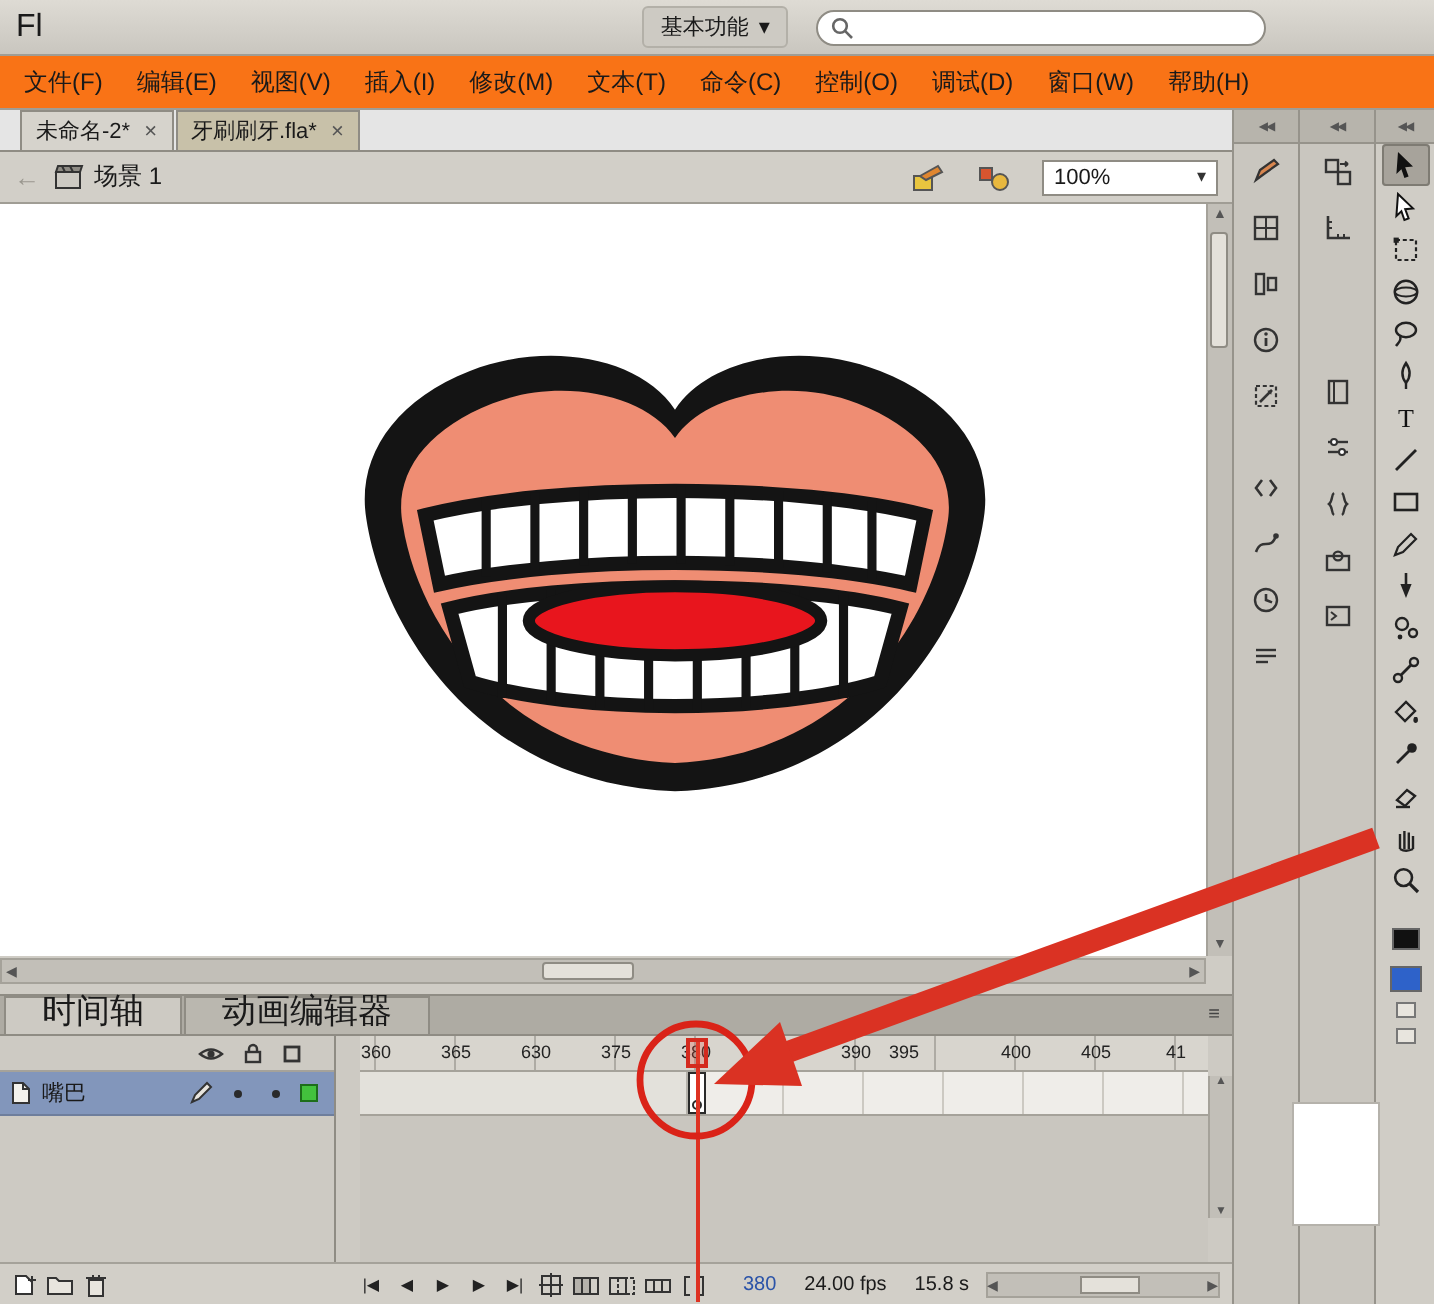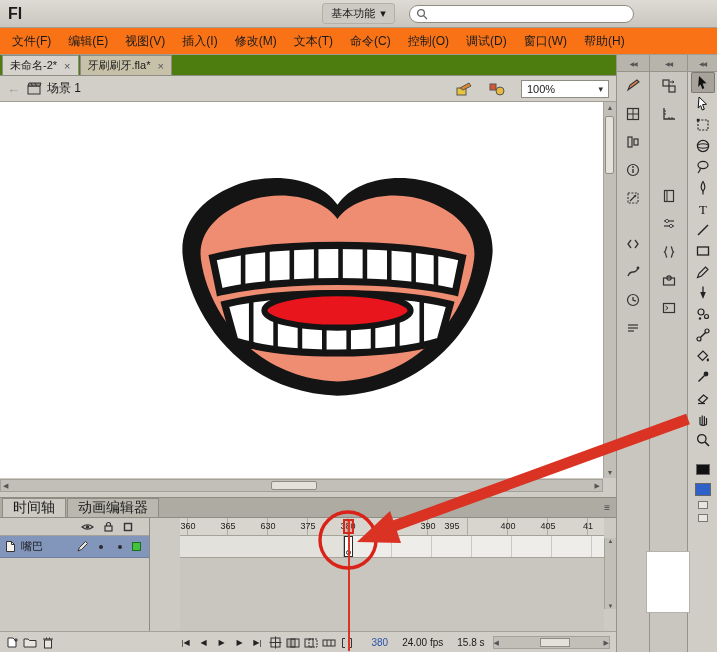--- a/index.html
+++ b/index.html
@@ -3,34 +3,34 @@
 <meta charset="utf-8">
 <style>
   *{margin:0;padding:0;box-sizing:border-box}
   html,body{width:717px;height:652px;overflow:hidden;
     font-family:"Liberation Sans","DejaVu Sans",sans-serif;font-size:12px;color:#1a1a1a;background:#d2cfc8}
   #app{position:relative;width:717px;height:652px;background:#d2cfc8}
 
   
   .titlebar{height:28px;display:flex;align-items:center;padding:0 8px;
     background:linear-gradient(#dedbd4,#c9c6bf);border-bottom:1px solid #a09d95}
-  .fl-logo{font-weight:bold;font-size:16px;letter-spacing:0}
+  .fl-logo{font-weight:normal;font-size:16px;letter-spacing:0}
   .workspace{margin-left:300px;display:flex;align-items:center;gap:5px;padding:2px 8px;
     border:1px solid #b3b0a8;border-radius:3px;background:#cdcac3;font-size:11px;cursor:default}
   .search{margin-left:14px;width:225px;height:18px;background:#fff;border:1px solid #8f8c84;
     border-radius:9px;display:flex;align-items:center;gap:4px;padding:0 6px}
   .search input{border:none;outline:none;flex:1;font-size:11px;background:transparent}
   .menubar{height:27px;display:flex;align-items:center;padding:0 4px;gap:1px;
     background:#f97316;border-bottom:1px solid #a09d95}
   .menu-item{padding:4px 8px;font-size:12px;cursor:default}
 
   
   .main{display:flex;height:597px}
   .center{flex:1;min-width:0;display:flex;flex-direction:column}
-  .tabstrip{height:21px;background:#4d7c0f;display:flex;align-items:flex-end;padding-left:2px;
+  .tabstrip{height:21px;background:#e5e5e5;display:flex;align-items:flex-end;padding-left:10px;
     border-bottom:1px solid #8f8c84}
   .doc-tab{height:20px;display:flex;align-items:center;gap:7px;padding:0 7px;font-size:11px;
     border:1px solid #8f8c84;border-bottom:none;margin-right:1px;cursor:default;white-space:nowrap}
   .doc-tab.active{background:#d6d3cc}
   .doc-tab.inactive{background:#c8c1a9}
   .tab-close{font-size:11px;color:#555;cursor:pointer}
   .editbar{height:26px;background:#d2cfc8;border-bottom:1px solid #a09d95;
     display:flex;align-items:center;gap:7px;padding:0 7px}
   .back-btn{color:#9a978f;font-size:13px}
   .scene{display:flex;align-items:center;gap:5px;font-size:12px}
@@ -48,27 +48,27 @@
     border:1px solid #a5a29a;display:flex;align-items:center;justify-content:space-between;font-size:7px;color:#555}
   .hscroll .thumb{position:absolute;left:45%;top:1px;width:46px;height:9px;background:#e4e1da;border:1px solid #8f8c84;border-radius:2px}
   .vscroll{position:absolute;right:0;top:0;bottom:19px;width:13px;background:#c2bfb8;
     border-left:1px solid #a5a29a;display:flex;flex-direction:column;align-items:center;justify-content:space-between;font-size:7px;color:#555}
   .vscroll .thumb{position:absolute;top:14px;left:1px;width:9px;height:58px;background:#e4e1da;border:1px solid #8f8c84;border-radius:2px}
   .sb-arrow{padding:2px}
 
   
   .timeline{position:relative;height:155px;flex:0 0 155px;background:#cdcac3;border-top:1px solid #8f8c84}
   .tl-tabs{height:20px;background:#aeaba3;display:flex;align-items:flex-end;padding-left:2px;border-bottom:1px solid #8f8c84}
-  .tl-tab{height:19px;display:flex;align-items:flex-end;padding:0 10px;font-size:14px;
+  .tl-tab{height:19px;display:flex;align-items:flex-end;padding:0 18px;font-size:17px;
     border:1px solid #8f8c84;border-bottom:none;margin-right:1px}
   .tl-tab.active{background:#cdcac3}
   .tl-tab.inactive{background:#bab7af}
   .panel-menu{margin-left:auto;margin-right:6px;font-size:10px;color:#444;align-self:center}
   .tl-body{position:relative;height:113px}
-  .layers-panel{position:absolute;left:0;top:0;width:150px;height:100%;border-right:1px solid #8f8c84;background:#cdcac3}
+  .layers-panel{position:absolute;left:0;top:0;width:168px;height:100%;border-right:1px solid #8f8c84;background:#cdcac3}
   .layers-header{height:18px;display:flex;justify-content:flex-end;align-items:center;gap:9px;
     padding-right:16px;border-bottom:1px solid #a5a29a}
   .layer-row{height:22px;background:#8296bb;display:flex;align-items:center;gap:5px;padding:0 5px;
     border-bottom:1px solid #6e7e9c}
   .layer-name{font-size:11px;flex:1}
   .dot{width:4px;height:4px;border-radius:50%;background:#2a2a2a;margin:0 5px}
   .outline-swatch{width:9px;height:9px;background:#43c23d;border:1px solid #1d6e1a;margin-right:3px}
   .frames{position:absolute;left:180px;top:0;right:12px;height:100%;background:#c9c6bf;overflow:hidden}
   .ruler{height:18px;background:#d8d5ce;border-bottom:1px solid #a5a29a;position:relative;
     background-image:repeating-linear-gradient(90deg,transparent 0 7px,#aeaba4 7px 8px,transparent 8px 40px)}

